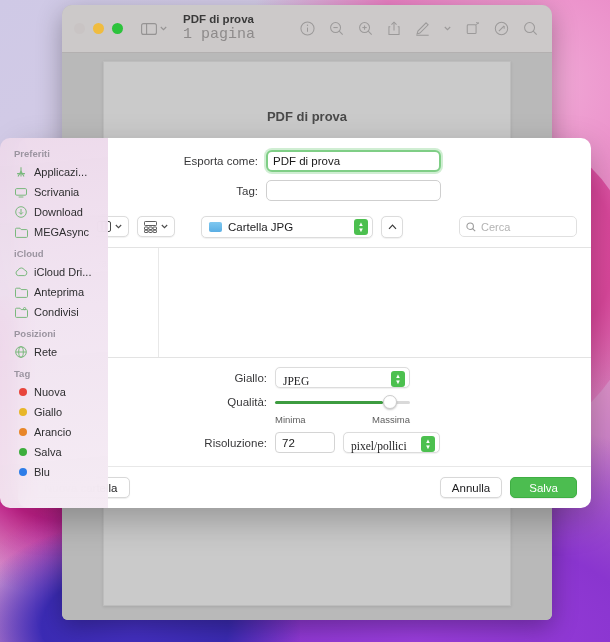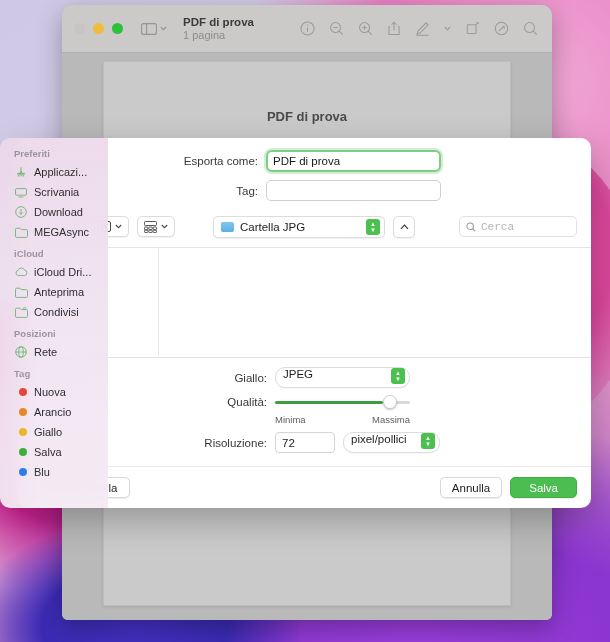--- a/index.html
+++ b/index.html
@@ -51,21 +51,21 @@
     position: relative;
   }
   .traffic { display: flex; gap: 8px; align-items: center; }
   .tl { width: 11px; height: 11px; border-radius: 50%; }
   .tl.red    { background: #c9c4c4; }
   .tl.yellow { background: #f0bc3f; }
   .tl.green  { background: #2cc33c; }
   .sidebar-toggle { margin-left: 18px; display: flex; align-items: center; gap: 3px; opacity: .42; }
   .pv-doc-title { margin-left: 16px; line-height: 1.15; }
   .pv-doc-title .t1 { font-size: 11.5px; font-weight: bold; color: #3a3a3a; }
-  .pv-doc-title .t2 { font-size: 11px; color: #8e8b8b; }
+  .pv-doc-title .t2 { font-size: 15px; color: #8e8b8b; font-family: Liberation Mono, monospace; }
   .pv-tools { position: absolute; right: 14px; display: flex; align-items: center; gap: 14px; opacity: .33; }
   .pv-canvas { position: relative; height: 567px; background: #b9b9b9; }
   .pdf-page {
     position: absolute; left: 41px; top: 8px; width: 408px; height: 545px;
     background: #cacaca; border: 1px solid #bdbdbd;
     box-shadow: 0 1px 3px rgba(0,0,0,.10);
   }
   .pdf-heading {
     text-align: center; margin-top: 47px;
     font-size: 13px; color: #4a4a4a; font-weight: bold;
@@ -109,21 +109,21 @@
     color: #bdbdbd;
   }
   .seg-btn + .seg-btn { border-left: 1px solid #e6e6e6; }
   .pill {
     display: flex; align-items: center; gap: 4px; height: 21px; padding: 0 6px;
     border: 1px solid #dcdcdc; border-radius: 5px; background: #fff;
     box-shadow: 0 .5px 1px rgba(0,0,0,.06); color: #555;
   }
   #location-popup {
     display: flex; align-items: center; gap: 6px; height: 22px;
-    width: 172px; margin-left: 30px; padding: 0 4px 0 7px;
+    width: 172px; margin-left: 18px; padding: 0 4px 0 7px;
     border: 1px solid #dcdcdc; border-radius: 5px; background: #fff;
     box-shadow: 0 .5px 1px rgba(0,0,0,.06);
     font-size: 11.5px; color: #1c1c1e;
   }
   .folder-ico {
     width: 13px; height: 10px; border-radius: 1.5px 2px 2px 2px;
     background: linear-gradient(#7fc8f0, #5aaee4); flex: 0 0 auto;
   }
   .popup-arrows {
     margin-left: auto; width: 14px; height: 16px; border-radius: 3px;
@@ -132,43 +132,43 @@
   }
   .updir {
     width: 22px; height: 22px; border: 1px solid #dcdcdc; border-radius: 5px;
     background: #fff; box-shadow: 0 .5px 1px rgba(0,0,0,.06);
     display: flex; align-items: center; justify-content: center; color: #4a4a4a; font-size: 9px;
   }
   #search-field {
     margin-left: auto; width: 118px; height: 21px;
     border: 1px solid #e0e0e0; border-radius: 5px; background: #fff;
     display: flex; align-items: center; gap: 5px; padding: 0 6px;
-    font-size: 11px; color: #b3b3b3; font-family: Liberation Mono, monospace;
+    font-size: 11px; color: #b3b3b3;
   }
   
   .browser { height: 122px; display: flex; border-bottom: 1px solid #e3e3e3; }
   .col-1 { width: 141px; border-right: 1px solid #e8e8e8; padding: 7px 0 0 0; }
   .col-2 { flex: 1; }
   .file-item {
     display: flex; align-items: center; gap: 5px;
     padding: 2px 8px 2px 10px; font-size: 11px; color: #c8c8c8;
   }
   .file-ico { width: 10px; height: 12px; background: #e2e2e2; border-radius: 1px; }
   
   .opts { padding: 9px 0 6px 0; }
   .opt-row { display: flex; align-items: center; margin-bottom: 7px; }
   .opt-label {
     width: 257px; text-align: right; padding-right: 8px;
     font-size: 11.5px; color: #38383a;
   }
   .select-box {
-    display: flex; align-items: flex-start; height: 21px; padding: 0 4px 0 7px;
-    border: 1px solid #dcdcdc; border-radius: 10px; background: #fff;
+    display: flex; align-items: flex-end; height: 21px; padding: 0 4px 0 7px;
+    border: 1px solid #dcdcdc; border-radius: 5px; background: #fff;
     box-shadow: 0 .5px 1px rgba(0,0,0,.06);
-    font-size: 11.5px; color: #1c1c1e;
+    font-size: 11.5px; color: #1c1c1e; font-family: Liberation Serif, serif;
   }
   #format-select { width: 135px; }
   #unit-select { width: 97px; }
   .slider-wrap { width: 135px; display: flex; align-items: center; position: relative; height: 14px; }
   .slider-track-filled { height: 3px; background: #3d9c40; border-radius: 2px; }
   .slider-track-rest { height: 3px; background: #d9d9d9; border-radius: 2px; flex: 1; }
   .slider-knob {
     position: absolute; left: 108px; width: 14px; height: 14px; border-radius: 50%;
     background: #fff; border: 1px solid #cdcdcd; box-shadow: 0 1px 2px rgba(0,0,0,.22);
   }
@@ -520,32 +520,32 @@
     </div>
     <div class="sb-head">Tag</div>
     <div class="sb-item">
       <span class="sb-ico">
         <span class="tag-dot" style="background: rgb(232, 69, 60);"></span>
       </span>
       <span>Nuova</span>
     </div>
     <div class="sb-item">
       <span class="sb-ico">
+        <span class="tag-dot" style="background: rgb(232, 182, 42);"></span>
+      </span>
+      <span>Giallo</span>
+    </div>
+    <div class="sb-item">
+      <span class="sb-ico">
         <span class="tag-dot" style="background: rgb(232, 134, 42);"></span>
       </span>
       <span>Arancio</span>
     </div>
     <div class="sb-item">
       <span class="sb-ico">
-        <span class="tag-dot" style="background: rgb(232, 182, 42);"></span>
-      </span>
-      <span>Giallo</span>
-    </div>
-    <div class="sb-item">
-      <span class="sb-ico">
         <span class="tag-dot" style="background: rgb(61, 174, 61);"></span>
       </span>
       <span>Salva</span>
     </div>
     <div class="sb-item">
       <span class="sb-ico">
         <span class="tag-dot" style="background: rgb(46, 125, 232);"></span>
       </span>
       <span>Blu</span>
     </div>

